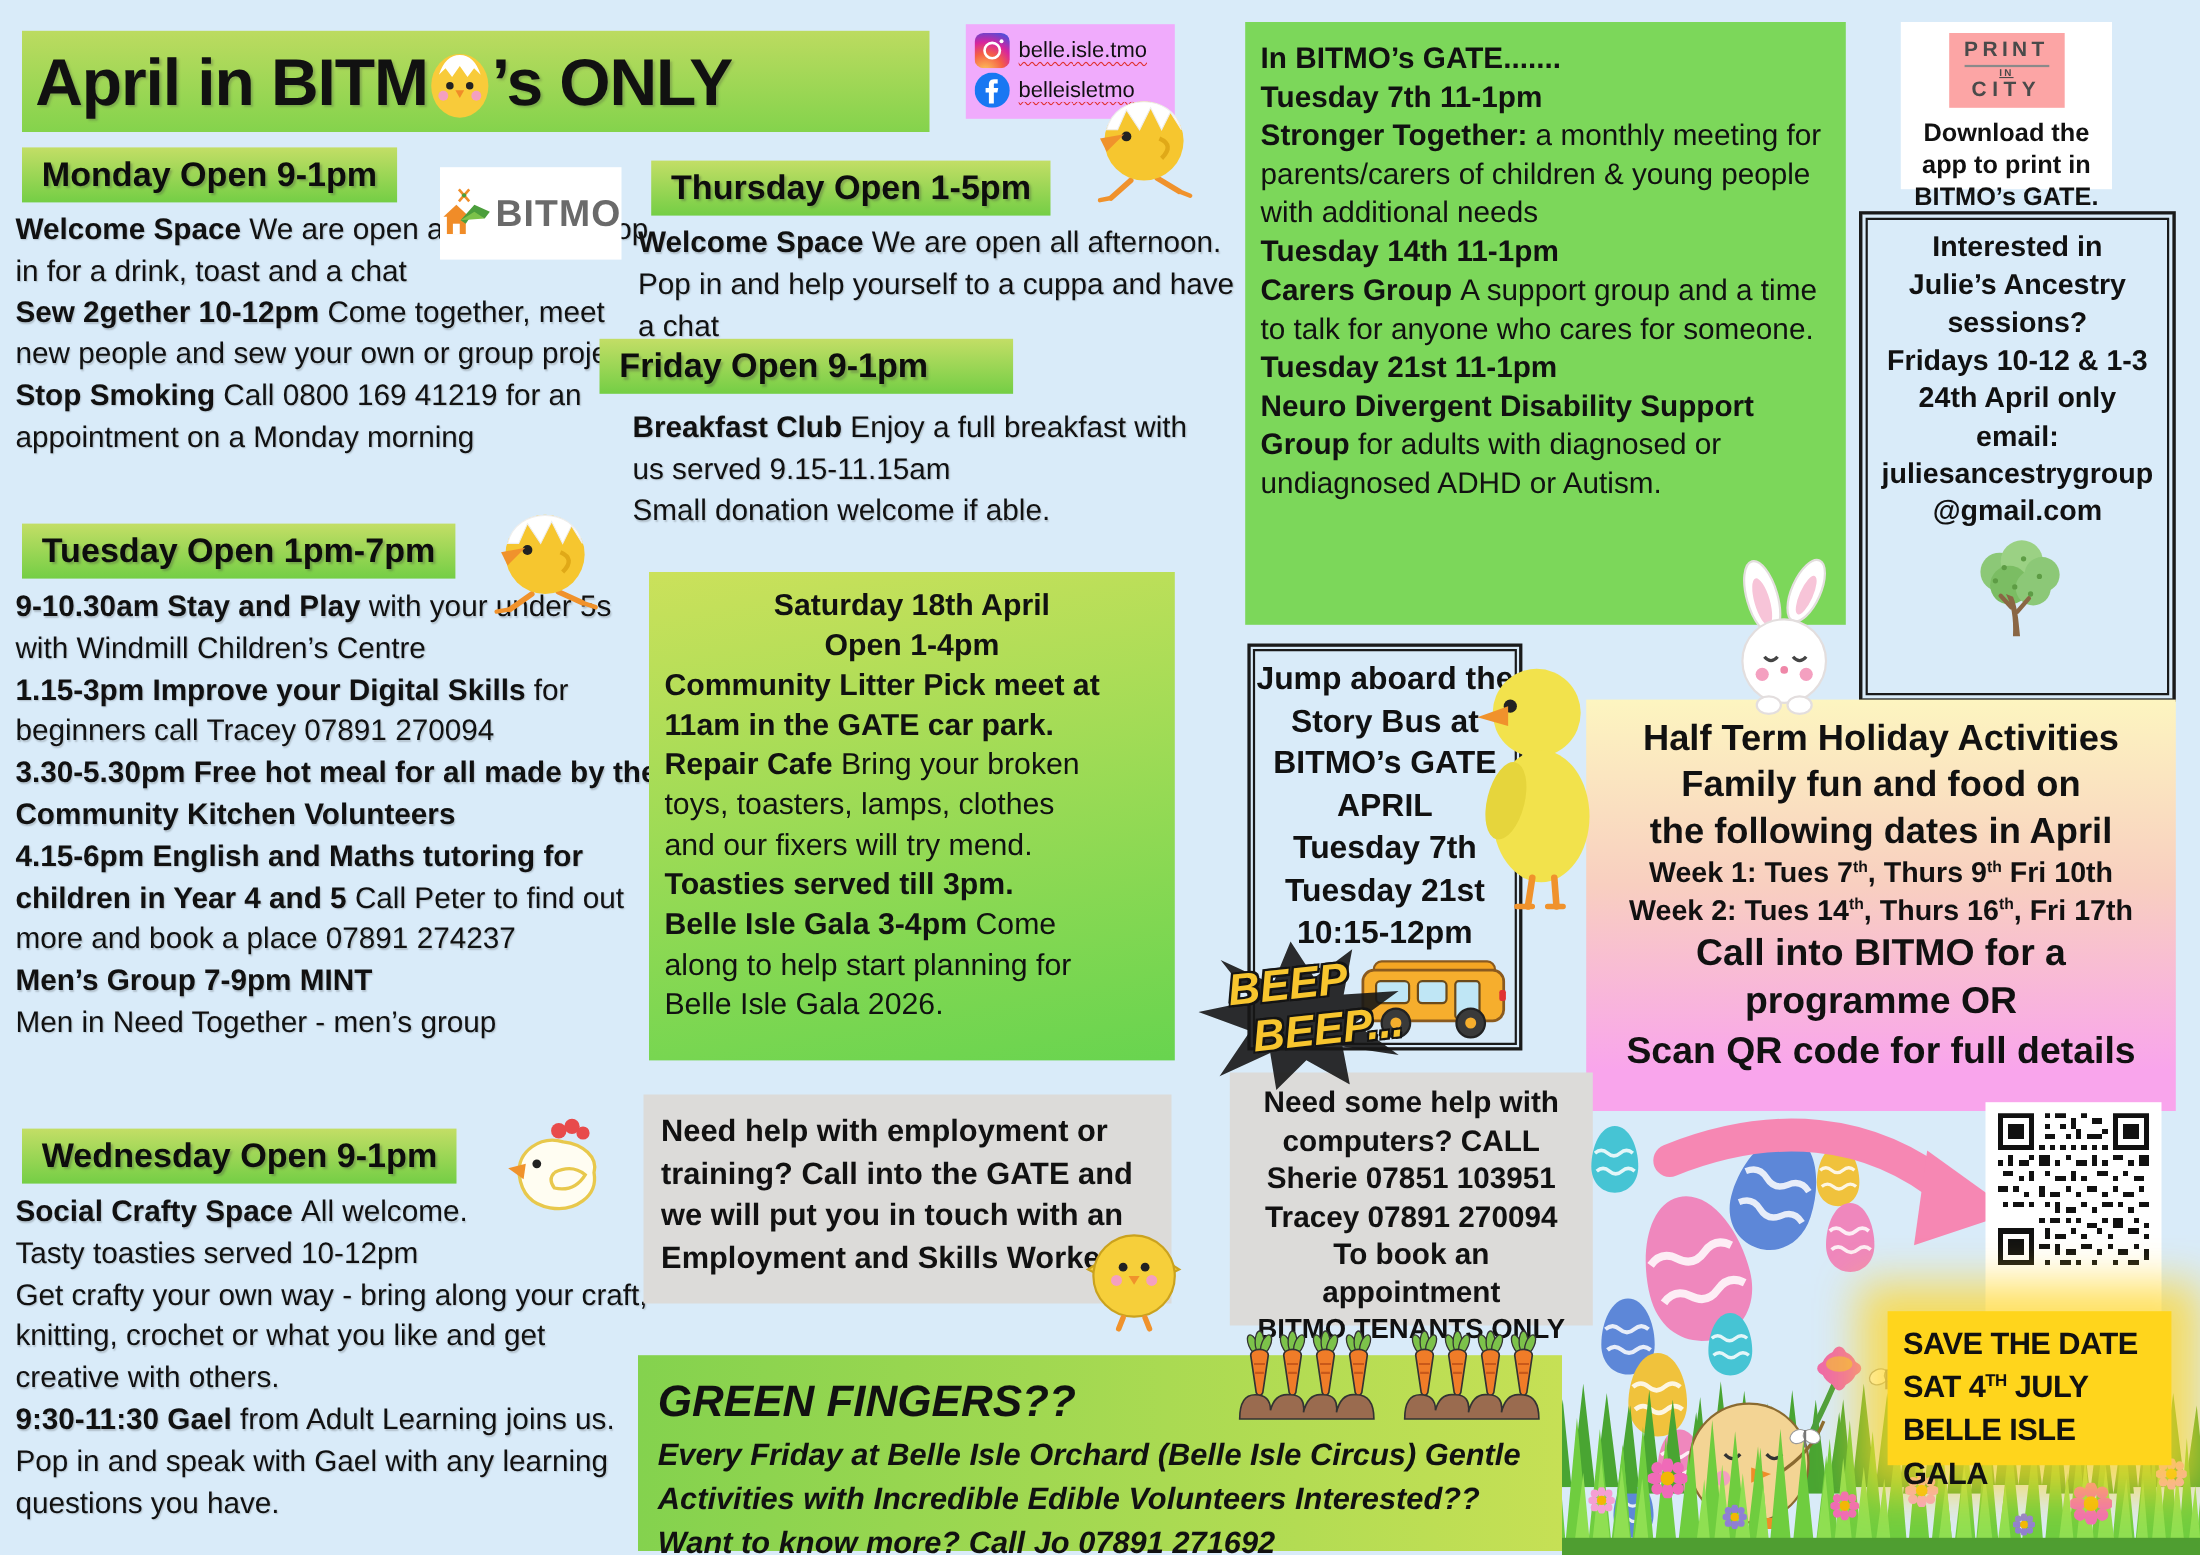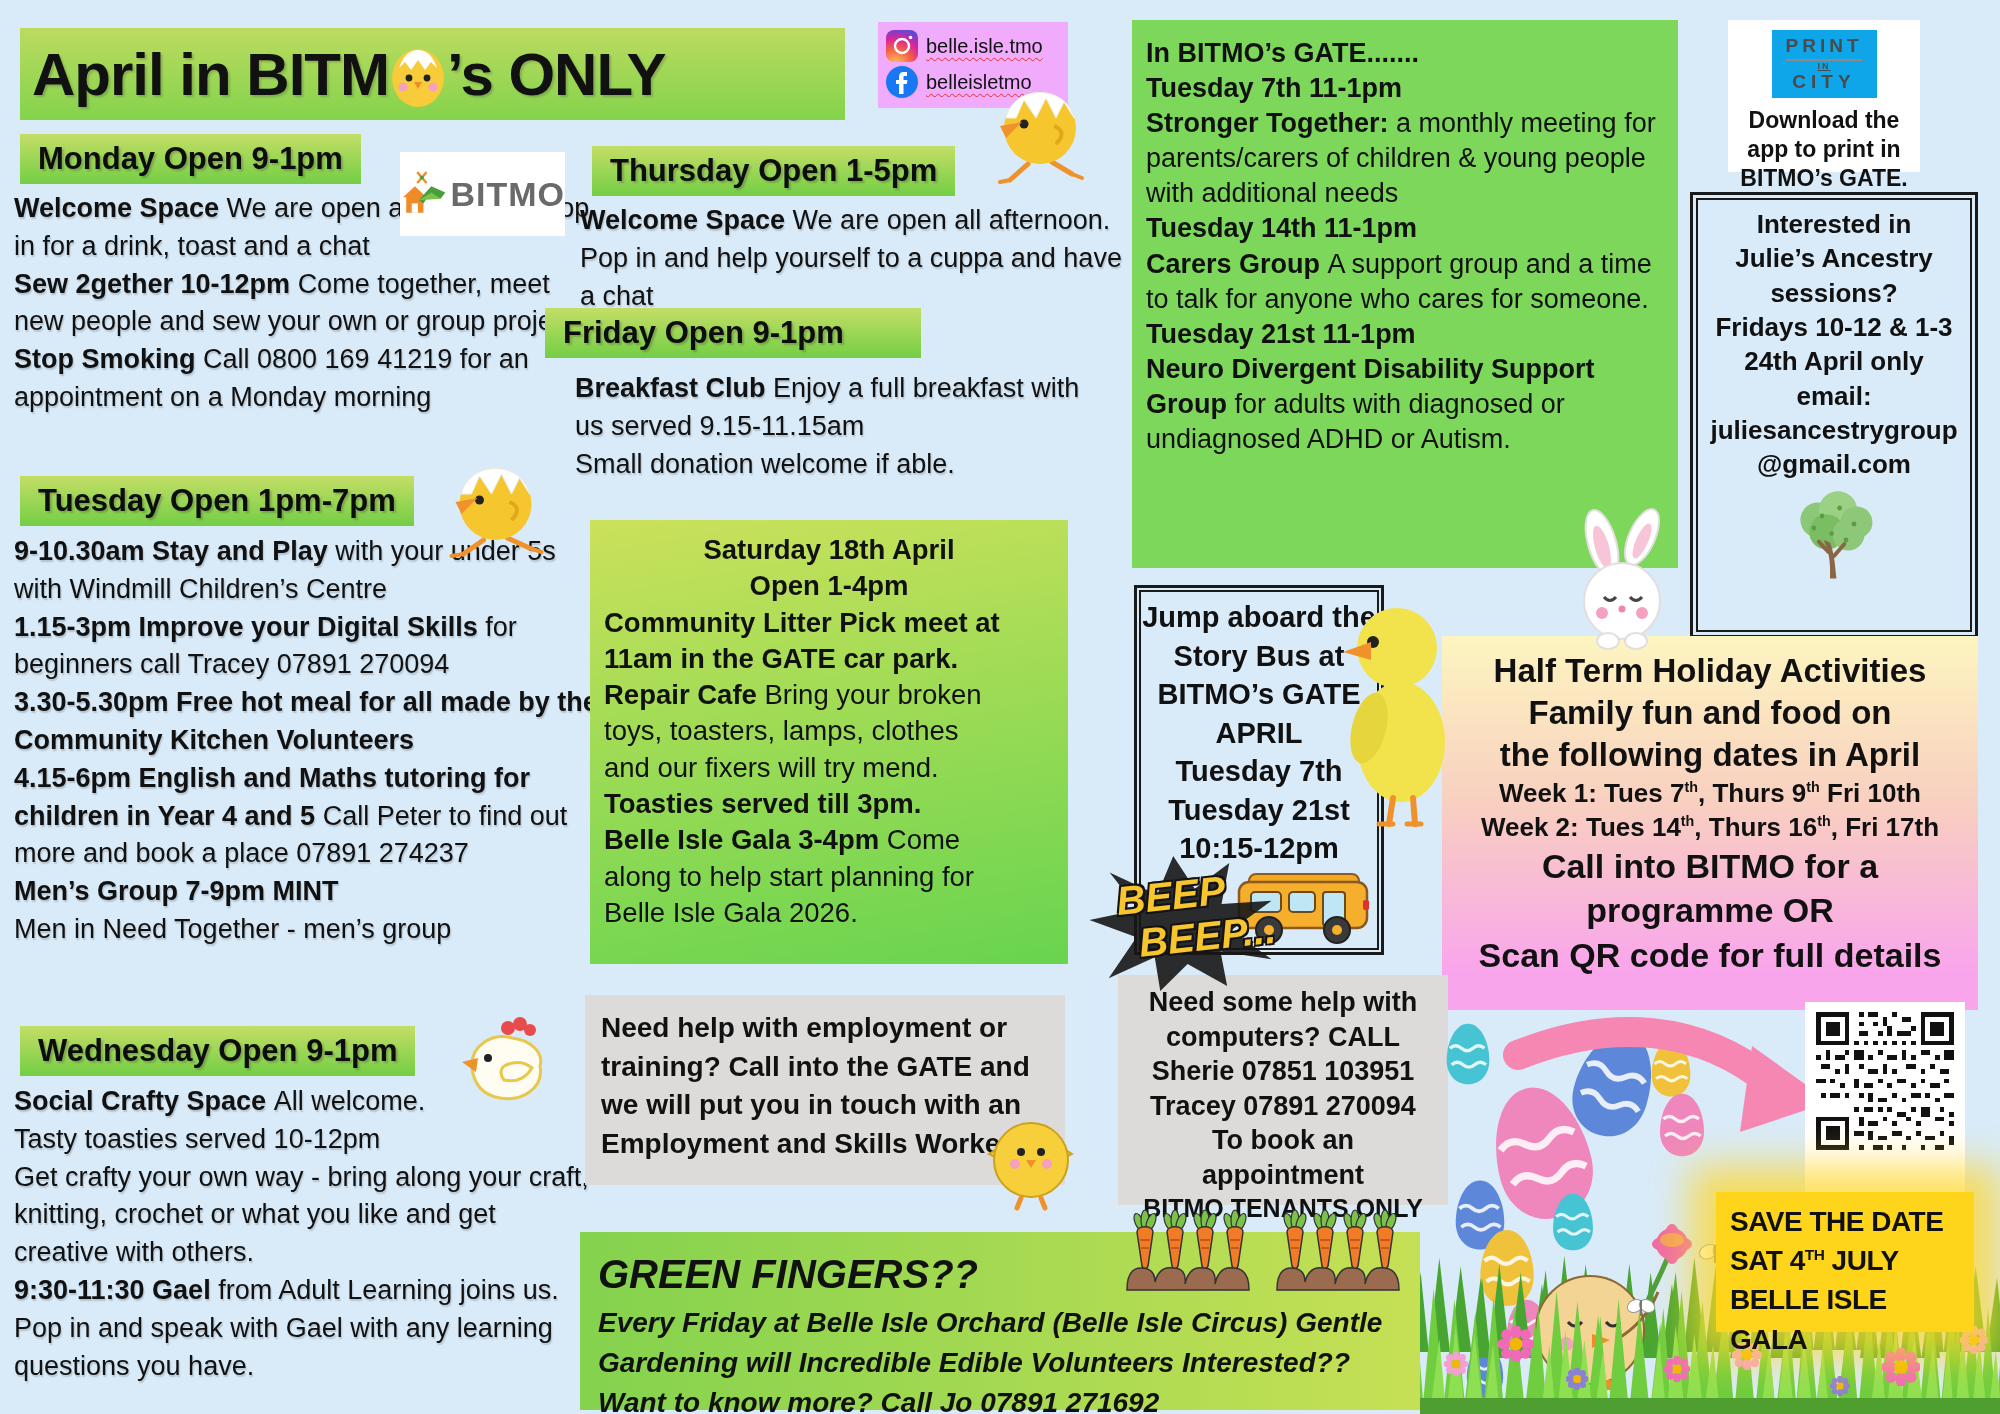--- a/index.html
+++ b/index.html
@@ -16,21 +16,21 @@
   .b{font-weight:700;}
   sup{font-size:.55em;}
   .c{text-align:center;}
   .greybox{background:#dcdbd9;}
   .satbox{left:590px;top:520px;width:478px;height:444px;background:linear-gradient(170deg,#cbe15b,#68d44f);
           padding:12px 14px;box-sizing:border-box;font-size:27.5px;line-height:1.32;font-weight:500;}
   .gatebox{left:1132px;top:20px;width:546px;height:548px;background:#7cd75a;padding:16px 14px;
           box-sizing:border-box;font-size:27px;line-height:1.3;font-weight:500;}
   .printcity{left:1728px;top:20px;width:192px;height:152px;background:#fff;text-align:center;
           padding:10px 8px;box-sizing:border-box;}
-  .pclogo{display:inline-block;background:#0ea5e9;color:#4a4a4a;padding:5px 14px;font-weight:700;}
+  .pclogo{display:inline-block;background:#fca5a5;color:#4a4a4a;padding:5px 14px;font-weight:700;}
   .pclogo .l1{font-size:19px;letter-spacing:4px;border-bottom:2px solid #8a8a8a;padding-bottom:2px;}
   .pclogo .l2{font-size:9px;letter-spacing:2px;text-decoration:underline;}
   .pclogo .l3{font-size:19px;letter-spacing:5px;}
   .printcity .pcbody{font-size:23px;font-weight:700;margin-top:8px;line-height:1.25;}
   .ancestry{left:1690px;top:192px;width:288px;height:446px;background:#d9ebf9;border:3px solid #1a1a1a;
           box-shadow:inset 0 0 0 3px #d9ebf9, inset 0 0 0 5px #1a1a1a;box-sizing:border-box;
           text-align:center;font-size:26px;font-weight:700;line-height:1.32;padding-top:12px;}
   .storybus{left:1102px;top:585px;width:250px;height:370px;background:#d9ebf9;border:3px solid #1a1a1a;
           box-shadow:inset 0 0 0 2px #d9ebf9, inset 0 0 0 4px #1a1a1a;box-sizing:border-box;
           text-align:center;font-size:29px;font-weight:700;line-height:1.33;padding-top:10px;margin-left:32px;}
@@ -271,21 +271,21 @@
     <div>computers? CALL</div>
     <div>Sherie 07851 103951</div>
     <div>Tracey 07891 270094</div>
     <div>To book an appointment</div>
     <div style="font-size:25px;">BITMO TENANTS ONLY</div>
   </div>
 
   <div class="abs greenfingers">
     <div class="gf1">GREEN FINGERS??</div>
     <div class="gfl">Every Friday at Belle Isle Orchard (Belle Isle Circus) Gentle</div>
-    <div class="gfl"> Gardening  will Incredible  Edible Volunteers Interested??</div>
+    <div class="gfl"> Activities  with Incredible  Edible Volunteers Interested??</div>
     <div class="gfl">Want to know more? Call Jo 07891 271692</div>
   </div>
 
   <svg class="abs deco" width="280" height="90" viewBox="0 0 280 90" style="left:1125px;top:1206px;z-index:2;">
     <defs>
       <g id="carrot">
         <ellipse cx="10" cy="8" rx="4" ry="9" fill="#7cc24a" stroke="#333" stroke-width="1.2" transform="rotate(-22 10 8)"></ellipse>
         <ellipse cx="16" cy="6" rx="4" ry="10" fill="#7cc24a" stroke="#333" stroke-width="1.2"></ellipse>
         <ellipse cx="22" cy="8" rx="4" ry="9" fill="#7cc24a" stroke="#333" stroke-width="1.2" transform="rotate(22 22 8)"></ellipse>
         <path d="M8 18 C8 11 24 11 24 18 L19 52 C17.8 55.5 14.2 55.5 13 52 Z" fill="#f07c28" stroke="#333" stroke-width="1.5"></path>

